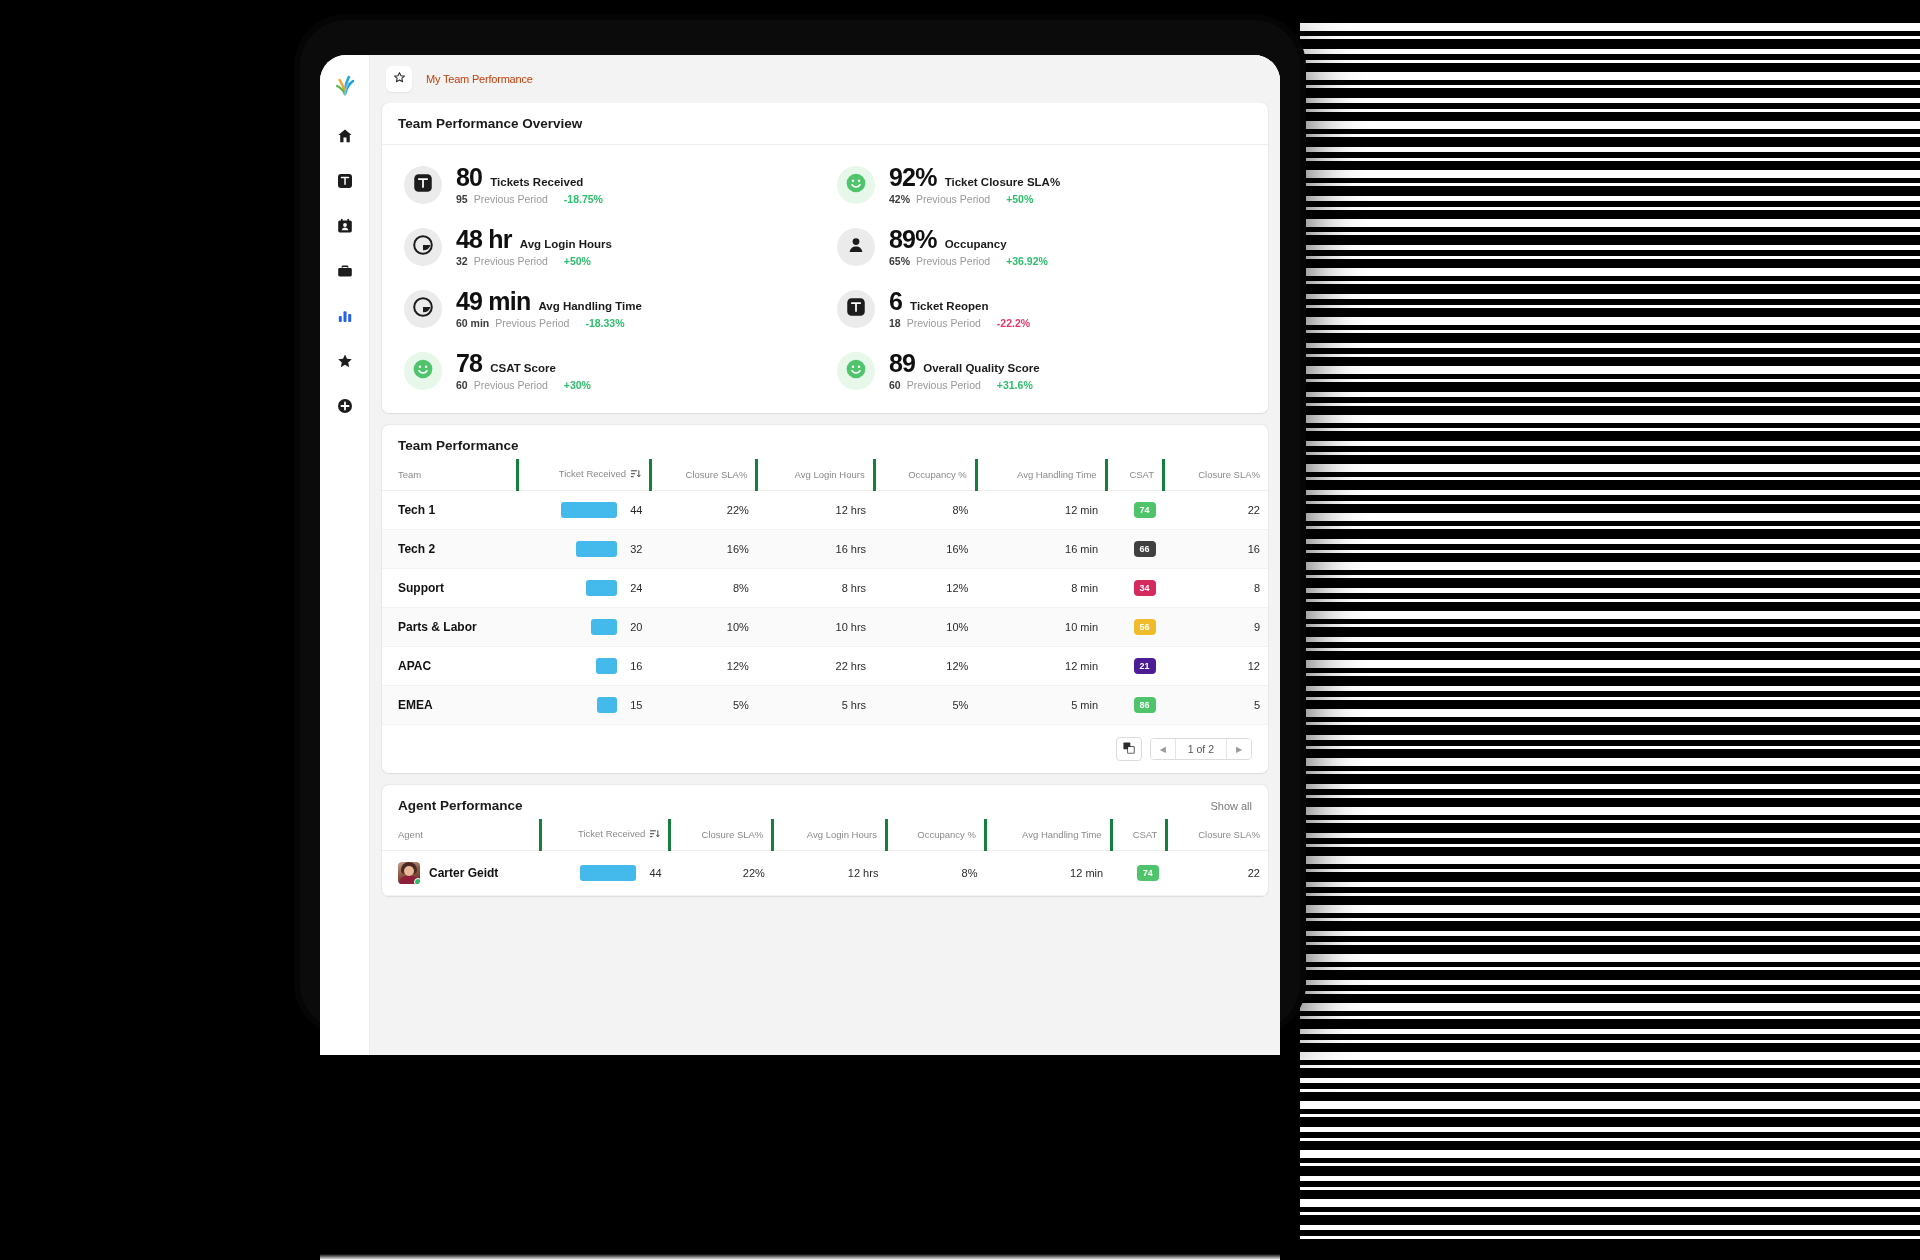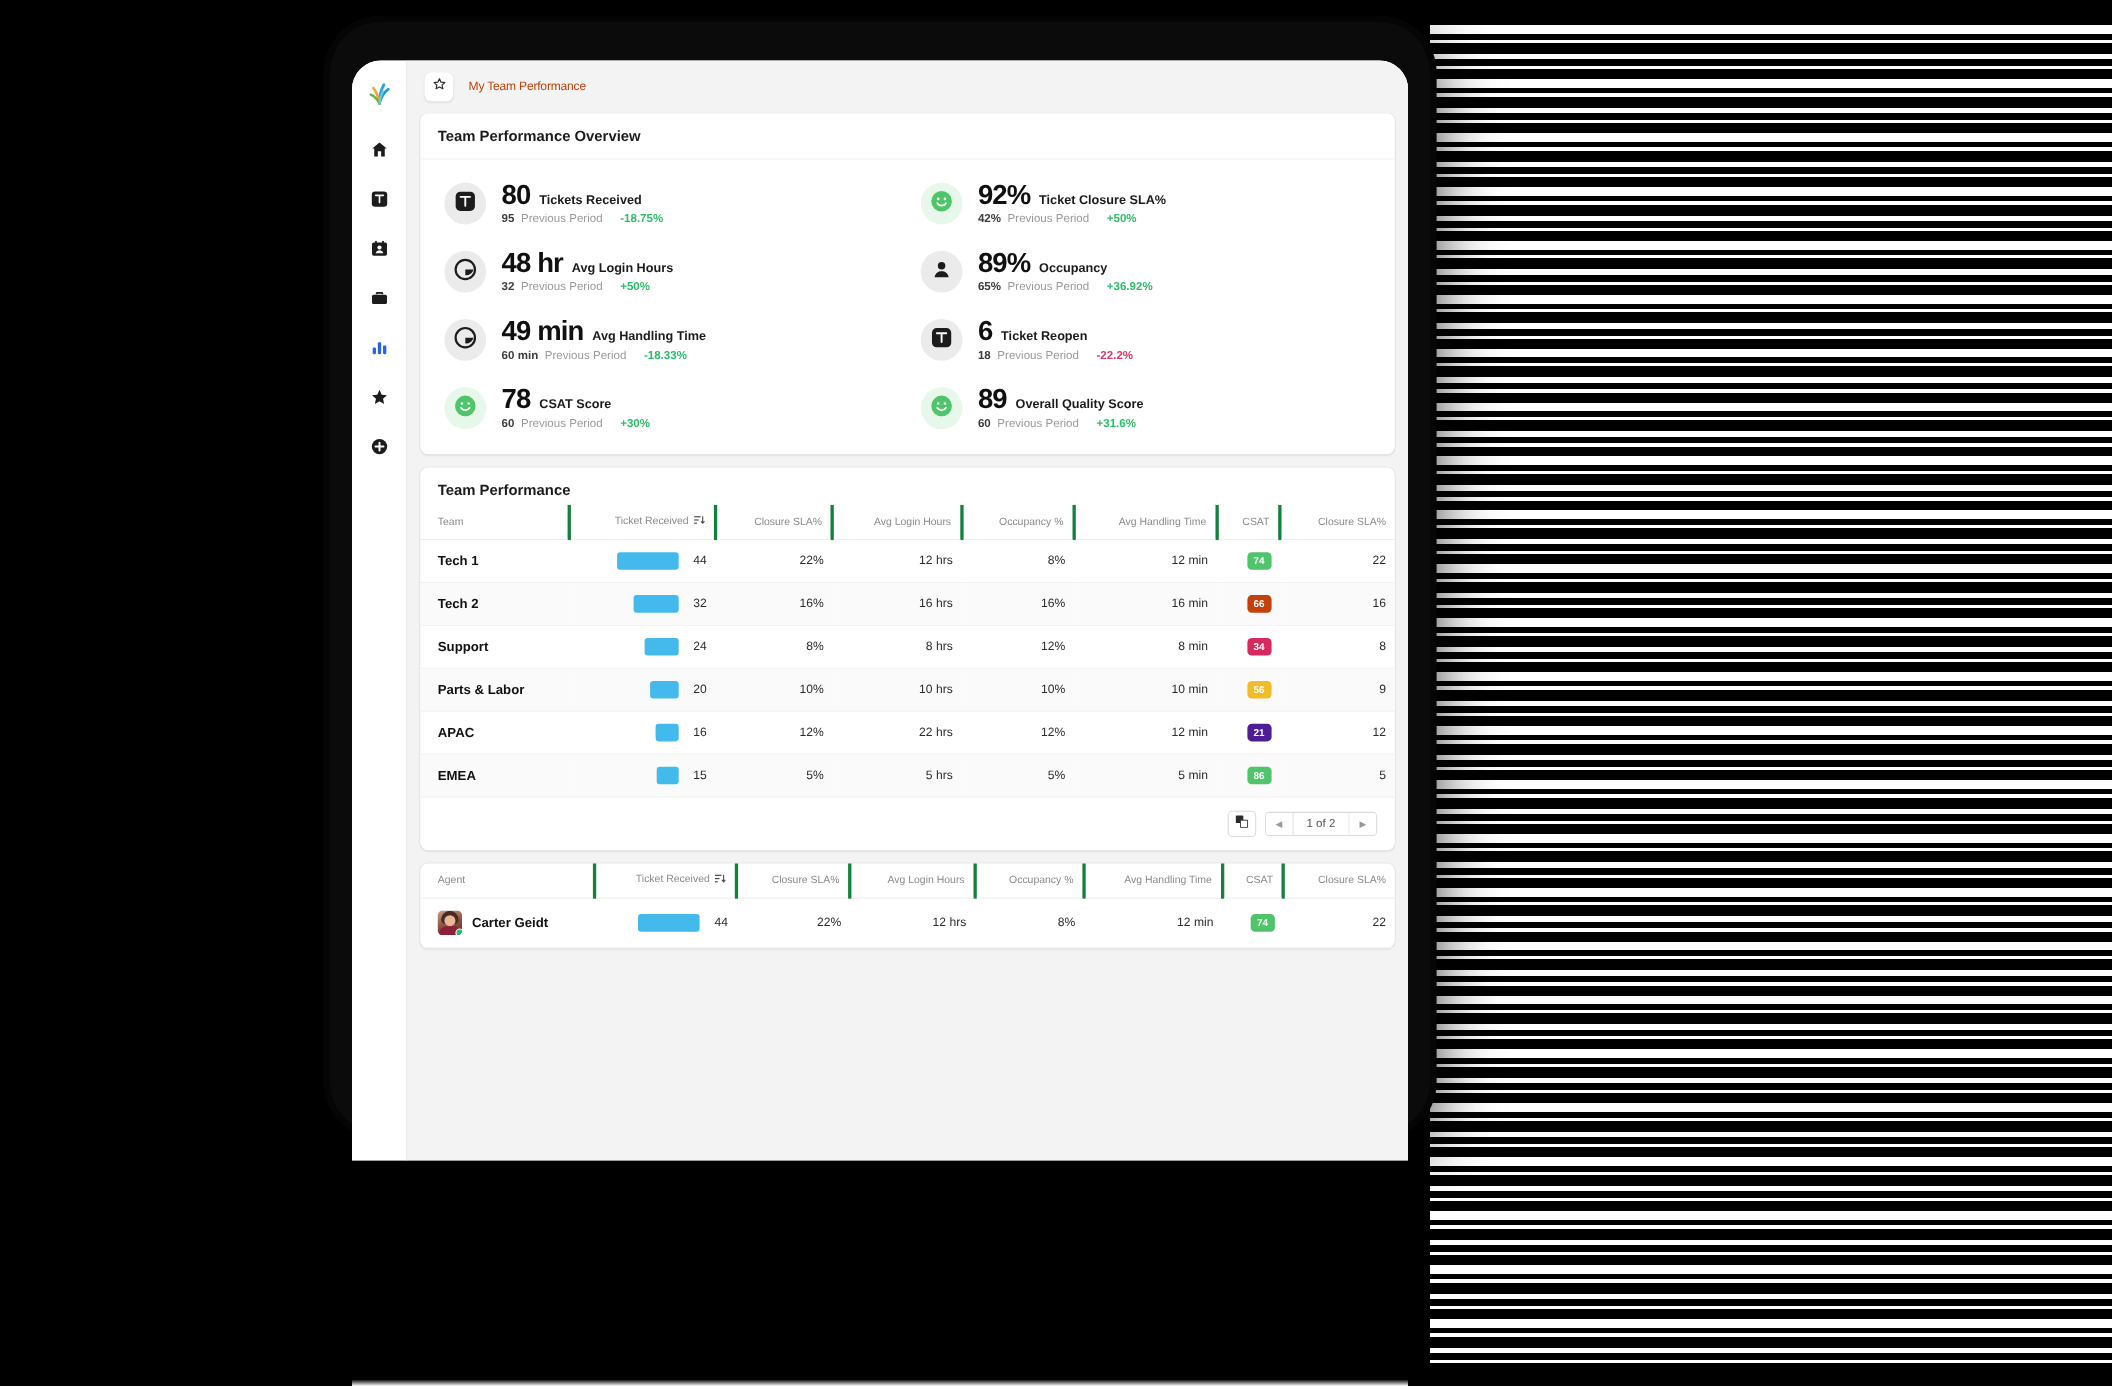--- a/index.html
+++ b/index.html
@@ -478,21 +478,21 @@
                   <td class="bar-cell">
                     <span class="bar-wrap">
                       <span class="bar" style="width:40.88px"></span>
                       <span class="bar-num">32</span>
                     </span>
                   </td>
                   <td>16%</td>
                   <td>16 hrs</td>
                   <td>16%</td>
                   <td>16 min</td>
-                  <td><span class="badge" style="background:#c2410c">66</span></td>
+                  <td><span class="badge" style="background:#404040">66</span></td>
                   <td>16</td>
                 </tr>
                 <tr>
                   <td class="first"><span>Support</span></td>
                   <td class="bar-cell">
                     <span class="bar-wrap">
                       <span class="bar" style="width:30.800000000000004px"></span>
                       <span class="bar-num">24</span>
                     </span>
                   </td>
@@ -562,20 +562,24 @@
             </div>
             <div class="pg-group">
               <div class="pg-arrow">◀</div>
               <div class="pg-label">1 of 2</div>
               <div class="pg-arrow">▶</div>
             </div>
           </div>
         </div>
 
         <div class="card">
+          <div class="card-head noborder">
+            <span>Agent Performance</span>
+            <span class="show-all">Show all</span>
+          </div>
           <table>
             <thead>
               <tr id="agent-head-row">
                   <th class="first">Agent</th>
                   <th>Ticket Received<span class="sort-ico"><svg width="10" height="10" viewBox="0 0 12 12" fill="#4a4a4a">
                         <rect x="0" y="1.5" width="7" height="1.3"></rect>
                         <rect x="0" y="5" width="5" height="1.3"></rect>
                         <rect x="0" y="8.5" width="3" height="1.3"></rect>
                         <path d="M9.4 2v7M7.8 7.4 9.4 9.2 11 7.4" stroke="#4a4a4a" stroke-width="1.2" fill="none" stroke-linecap="round" stroke-linejoin="round"></path>
                       </svg></span></th>

